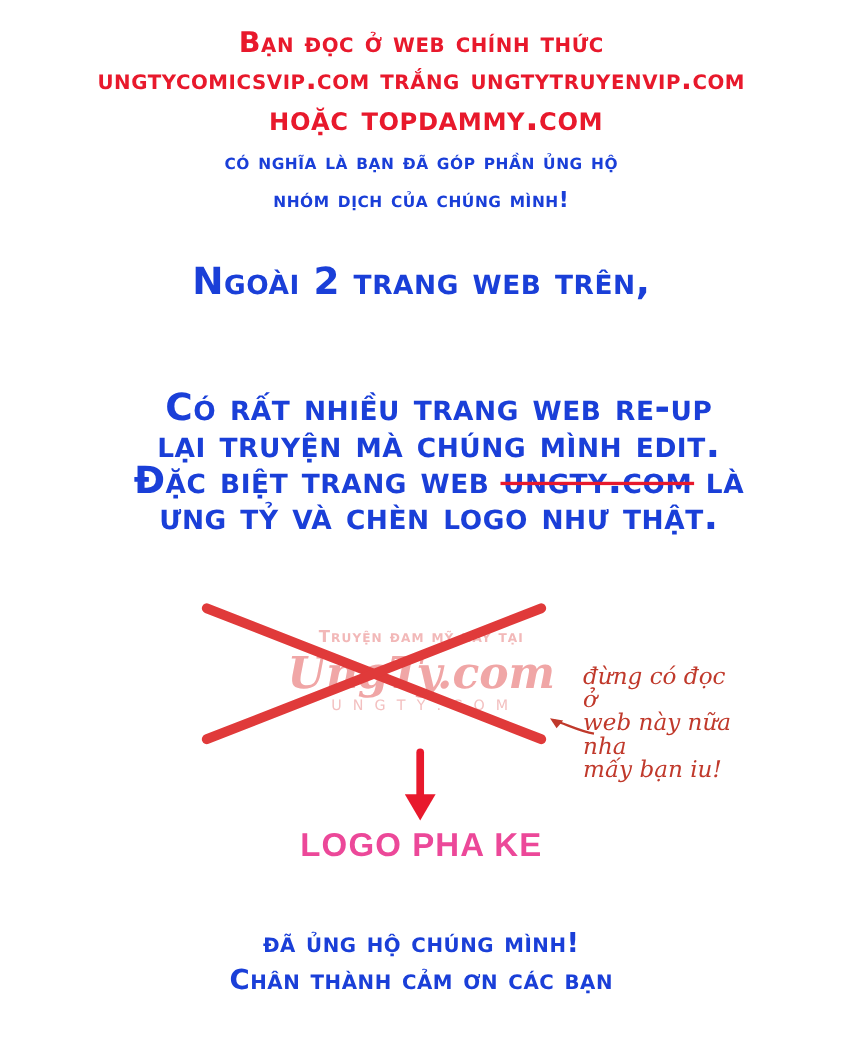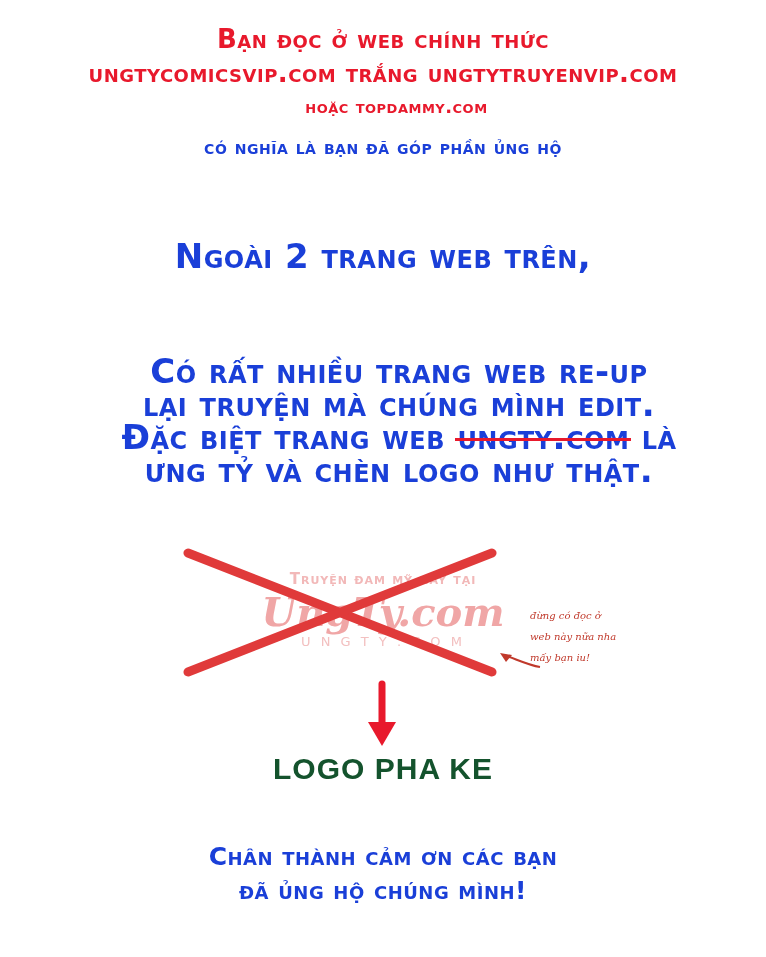--- a/index.html
+++ b/index.html
@@ -33,21 +33,21 @@
 
   
   .notice-red {
     top: 22px;
     color: #e8192c;
     font-size: 26px;
     line-height: 34px;
   }
   .notice-red .line1 { font-size: 26px; }
   .notice-red .line2 { font-size: 26px; }
-  .notice-red .line3 { font-size: 18px; margin-left: 27px; }
+  .notice-red .line3 { font-size: 32px; margin-left: 27px; }
 
   
   .notice-blue {
     top: 130px;
     color: #1a3fd8;
     font-size: 20px;
     line-height: 34px;
   }
 
   .para {
@@ -126,41 +126,41 @@
     pointer-events: none;
   }
 
   
   .annotation {
     position: absolute;
     left: 530px;
     top: 605px;
     width: 140px;
     color: #c0392b;
-    font-size: 10px;
+    font-size: 21px;
     line-height: 21px;
     font-family: "DejaVu Serif", serif;
     font-style: italic;
   }
 
   .down-arrow {
     position: absolute;
     left: 352px;
     top: 680px;
     width: 60px;
     height: 70px;
   }
 
   .logo-pha-ke {
     position: absolute;
     top: 752px;
     left: 0;
     width: 766px;
     text-align: center;
-    color: #14532d;
+    color: #ec4899;
     font-size: 30px;
     font-weight: bold;
     letter-spacing: 1px;
     font-family: "Liberation Sans", sans-serif;
   }
 
   .thanks {
     top: 840px;
     color: #1a3fd8;
     font-size: 25px;
@@ -173,20 +173,21 @@
 <div class="page">
 
   <div class="block notice-red">
     <div class="line1">Bạn đọc ở web chính thức</div>
     <div class="line2">ungtycomicsvip.com trắng ungtytruyenvip.com</div>
     <div class="line3">hoặc topdammy.com</div>
   </div>
 
   <div class="block notice-blue">
     <div>có nghĩa là bạn đã góp phần ủng hộ</div>
+    <div>nhóm dịch của chúng mình!</div>
   </div>
 
   <div class="block para para-2">
     <div>Ngoài 2 trang web trên,</div>
   </div>
 
   <div class="block para para-3">
     <div>Có rất nhiều trang web re-up</div>
     <div>lại truyện mà chúng mình edit.</div>
     <div>
@@ -218,17 +219,17 @@
 
   <div class="annotation">
     <div>đừng có đọc ở</div>
     <div>web này nữa nha</div>
     <div>mấy bạn iu!</div>
   </div>
 
   <div class="logo-pha-ke">LOGO PHA KE</div>
 
   <div class="block thanks">
+    <div>đã ủng hộ chúng mình!</div>
     <div>Chân thành cảm ơn các bạn</div>
-    <div>đã ủng hộ chúng mình!</div>
   </div>
 
 </div>
 
 </body></html>

